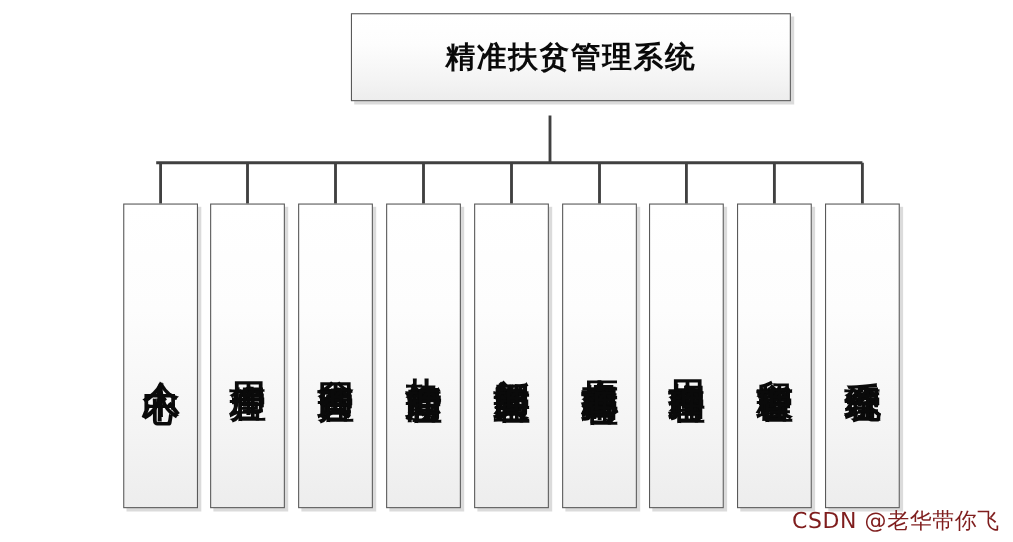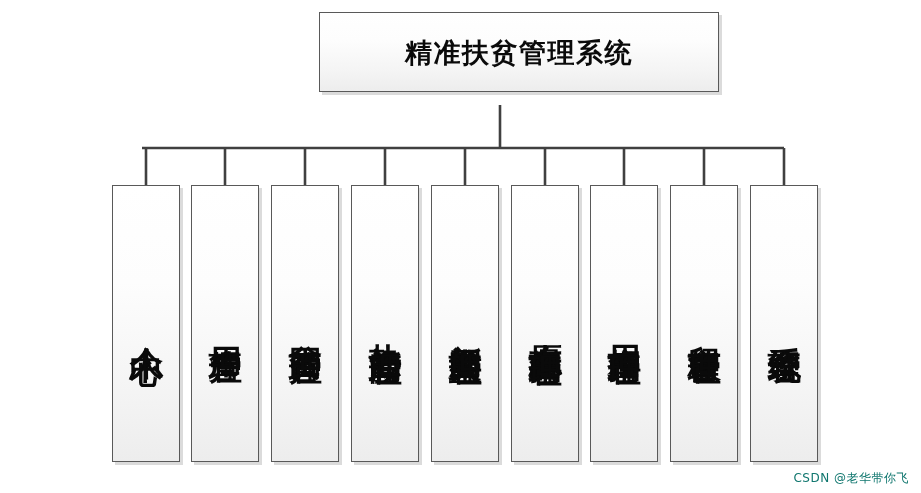--- a/index.html
+++ b/index.html
@@ -78,22 +78,22 @@
     letter-spacing: 2px;
     white-space: nowrap;
   }
 
   
   #watermark {
     position: absolute;
     right: 12px;
     bottom: 6px;
     font-family: "DejaVu Sans", "Liberation Sans", sans-serif;
-    font-size: 12px;
-    color: #0f766e;
+    font-size: 20px;
+    color: #7f1d1d;
     letter-spacing: 0.5px;
     white-space: nowrap;
     user-select: none;
   }
 </style>
 </head>
 <body>
 
 <div id="diagram">
 

